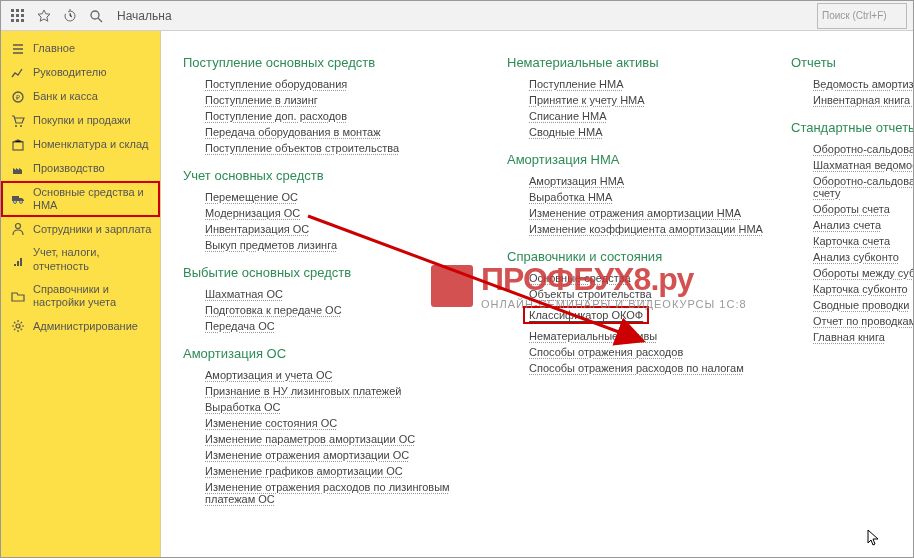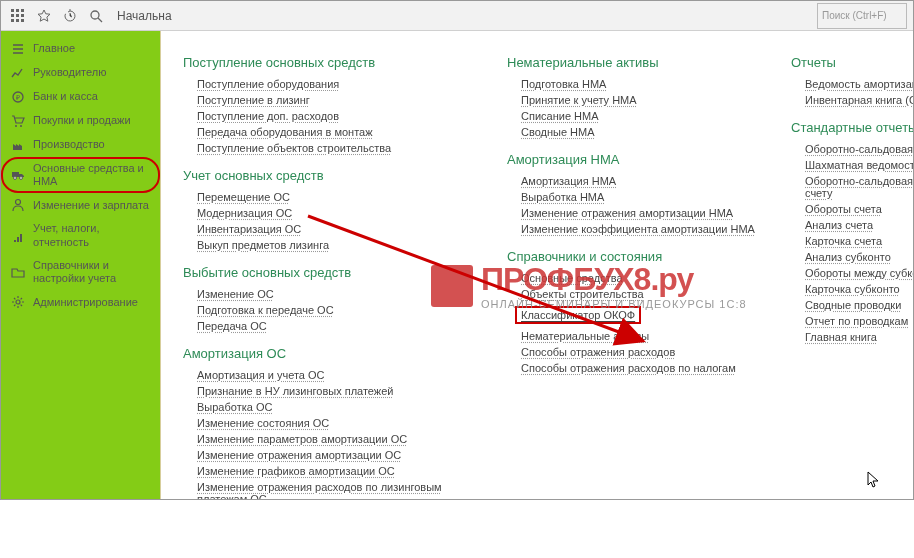--- a/index.html
+++ b/index.html
@@ -1,40 +1,40 @@
 <!DOCTYPE html>
 <html><head>
 <meta charset="utf-8">
 <style>
   * { box-sizing: border-box; }
   html, body { margin: 0; padding: 0; width: 914px; height: 558px; font-family: Arial, sans-serif; font-size: 12px; color: #333; background: #fff; overflow: hidden; }
-  .frame { border: 1px solid #999; width: 914px; height: 500px; position: relative; }
+  .frame { border: 1px solid #999; width: 914px; height: 558px; position: relative; }
 
   .topbar { height: 30px; background: #f2f2f2; border-bottom: 1px solid #d0d0d0; display: flex; align-items: center; padding: 0 6px; }
   .tb-btn { width: 22px; height: 22px; display: flex; align-items: center; justify-content: center; margin-right: 4px; color: #666; cursor: pointer; }
   .tb-btn svg { width: 14px; height: 14px; }
   .tb-text { color: #555; font-size: 12px; margin-left: 6px; }
   .search-box { margin-left: auto; border: 1px solid #bbb; height: 20px; width: 90px; display:flex; align-items:center; padding: 12px 4px; font-size: 10px; color: #999; }
 
   .body { display: flex; height: calc(100% - 30px); }
-  .sidebar { width: 160px; background: #84cc16; border-right: 1px solid #d7ce9c; padding-top: 6px; }
+  .sidebar { width: 160px; background: #fde047; border-right: 1px solid #d7ce9c; padding-top: 6px; }
   .side-item { display: flex; align-items: center; padding: 5px 8px 5px 10px; font-size: 11px; color: #555; cursor: pointer; }
   .side-icon { width: 14px; height: 14px; margin-right: 8px; flex-shrink: 0; display:flex; align-items:center; justify-content:center; color:#555; }
   .side-icon svg { width: 14px; height: 14px; }
-  .side-item.highlight { outline: 2px solid #c00; outline-offset: -2px; border-radius: 17px; }
+  .side-item.highlight { outline: 2px solid #c00; outline-offset: -2px; }
   .side-label { line-height: 1.2; }
 
   .main { flex: 1; padding: 16px 8px 8px 22px; overflow: auto; position: relative; display:flex; gap: 24px; }
   .col { flex: 0 0 auto; }
   .col1 { width: 300px; }
   .col2 { width: 260px; }
   .col3 { width: 210px; }
 
   .section-header { color: #2e8b57; font-size: 13px; margin: 8px 0 8px 0; text-decoration: underline dotted rgba(0,0,0,0); cursor: default; }
-  .section-items { margin-left: 14px; margin-bottom: 14px; }
+  .section-items { margin-left: 22px; margin-bottom: 14px; }
   .section-items .link { display:block; font-size: 11px; color: #444; margin: 4px 0; cursor:pointer; text-decoration: underline dotted #999; text-underline-offset: 2px; }
   .section-items .link.target { outline: 2px solid #c00; padding: 1px 4px; margin-left: -4px; display:inline-block; text-decoration: underline; }
 
   
   .arrow { position: absolute; left: 142px; top: 180px; pointer-events: none; }
 
   
   .watermark { position:absolute; left: 270px; top: 230px; pointer-events:none; display:flex; align-items:center; opacity:0.85; }
   .wm-logo { width: 42px; height:42px; background:#cc3333; border-radius:3px; margin-right:8px; display:flex; flex-direction:column; }
   .wm-text { font-family: Arial, sans-serif; }
@@ -119,20 +119,29 @@
               <path fill="none" stroke="#555" stroke-width="1.2" d="M1 2h2l2 7h6l2-5H4"></path>
               <circle cx="5" cy="12" r="1" fill="#555"></circle>
               <circle cx="10" cy="12" r="1" fill="#555"></circle>
             </svg>
           </span>
         <span class="side-label">Покупки и продажи</span>
       </div>
       <div class="side-item">
         <span class="side-icon">
             <svg viewBox="0 0 14 14">
+              <rect x="2" y="4" width="10" height="8" fill="none" stroke="#555" stroke-width="1.2"></rect>
+              <path stroke="#555" stroke-width="1.2" d="M2 4l5-2 5 2"></path>
+            </svg>
+          </span>
+        <span class="side-label">Номенклатура и склад</span>
+      </div>
+      <div class="side-item">
+        <span class="side-icon">
+            <svg viewBox="0 0 14 14">
               <path fill="#555" d="M2 12V6l3 2V6l3 2V6l3 2v4z"></path>
             </svg>
           </span>
         <span class="side-label">Производство</span>
       </div>
       <div class="side-item highlight">
         <span class="side-icon">
             <svg viewBox="0 0 14 14">
               <path fill="#555" d="M1 4h7v5H1z M8 6h3l2 2v1H8z"></path>
               <circle cx="4" cy="10" r="1.4" fill="#fff" stroke="#555"></circle>
@@ -141,21 +150,21 @@
           </span>
         <span class="side-label">Основные средства и НМА</span>
       </div>
       <div class="side-item">
         <span class="side-icon">
             <svg viewBox="0 0 14 14">
               <circle cx="7" cy="4" r="2.5" fill="none" stroke="#555" stroke-width="1.2"></circle>
               <path fill="none" stroke="#555" stroke-width="1.2" d="M2 13c0-3 2-5 5-5s5 2 5 5"></path>
             </svg>
           </span>
-        <span class="side-label">Изменение и зарплата</span>
+        <span class="side-label">Сотрудники и зарплата</span>
       </div>
       <div class="side-item">
         <span class="side-icon">
             <svg viewBox="0 0 14 14">
               <rect x="3" y="11" width="2" height="2" fill="#555"></rect>
               <rect x="6" y="8" width="2" height="5" fill="#555"></rect>
               <rect x="9" y="5" width="2" height="8" fill="#555"></rect>
             </svg>
           </span>
         <span class="side-label">Учет, налоги, отчетность</span>
@@ -209,41 +218,41 @@
         </div>
         <div class="section-header">Учет основных средств</div>
         <div class="section-items">
           <span class="link">Перемещение ОС</span>
           <span class="link">Модернизация ОС</span>
           <span class="link">Инвентаризация ОС</span>
           <span class="link">Выкуп предметов лизинга</span>
         </div>
         <div class="section-header">Выбытие основных средств</div>
         <div class="section-items">
-          <span class="link">Изменение ОС</span>
+          <span class="link">Шахматная ОС</span>
           <span class="link">Подготовка к передаче ОС</span>
           <span class="link">Передача ОС</span>
         </div>
         <div class="section-header">Амортизация ОС</div>
         <div class="section-items">
           <span class="link">Амортизация и учета ОС</span>
           <span class="link">Признание в НУ лизинговых платежей</span>
           <span class="link">Выработка ОС</span>
           <span class="link">Изменение состояния ОС</span>
           <span class="link">Изменение параметров амортизации ОС</span>
           <span class="link">Изменение отражения амортизации ОС</span>
           <span class="link">Изменение графиков амортизации ОС</span>
           <span class="link">Изменение отражения расходов по лизинговым платежам ОС</span>
         </div>
       </div>
 
       <div class="col col2">
         <div class="section-header">Нематериальные активы</div>
         <div class="section-items">
-          <span class="link">Подготовка НМА</span>
+          <span class="link">Поступление НМА</span>
           <span class="link">Принятие к учету НМА</span>
           <span class="link">Списание НМА</span>
           <span class="link">Сводные НМА</span>
         </div>
         <div class="section-header">Амортизация НМА</div>
         <div class="section-items">
           <span class="link">Амортизация НМА</span>
           <span class="link">Выработка НМА</span>
           <span class="link">Изменение отражения амортизации НМА</span>
           <span class="link">Изменение коэффициента амортизации НМА</span>

